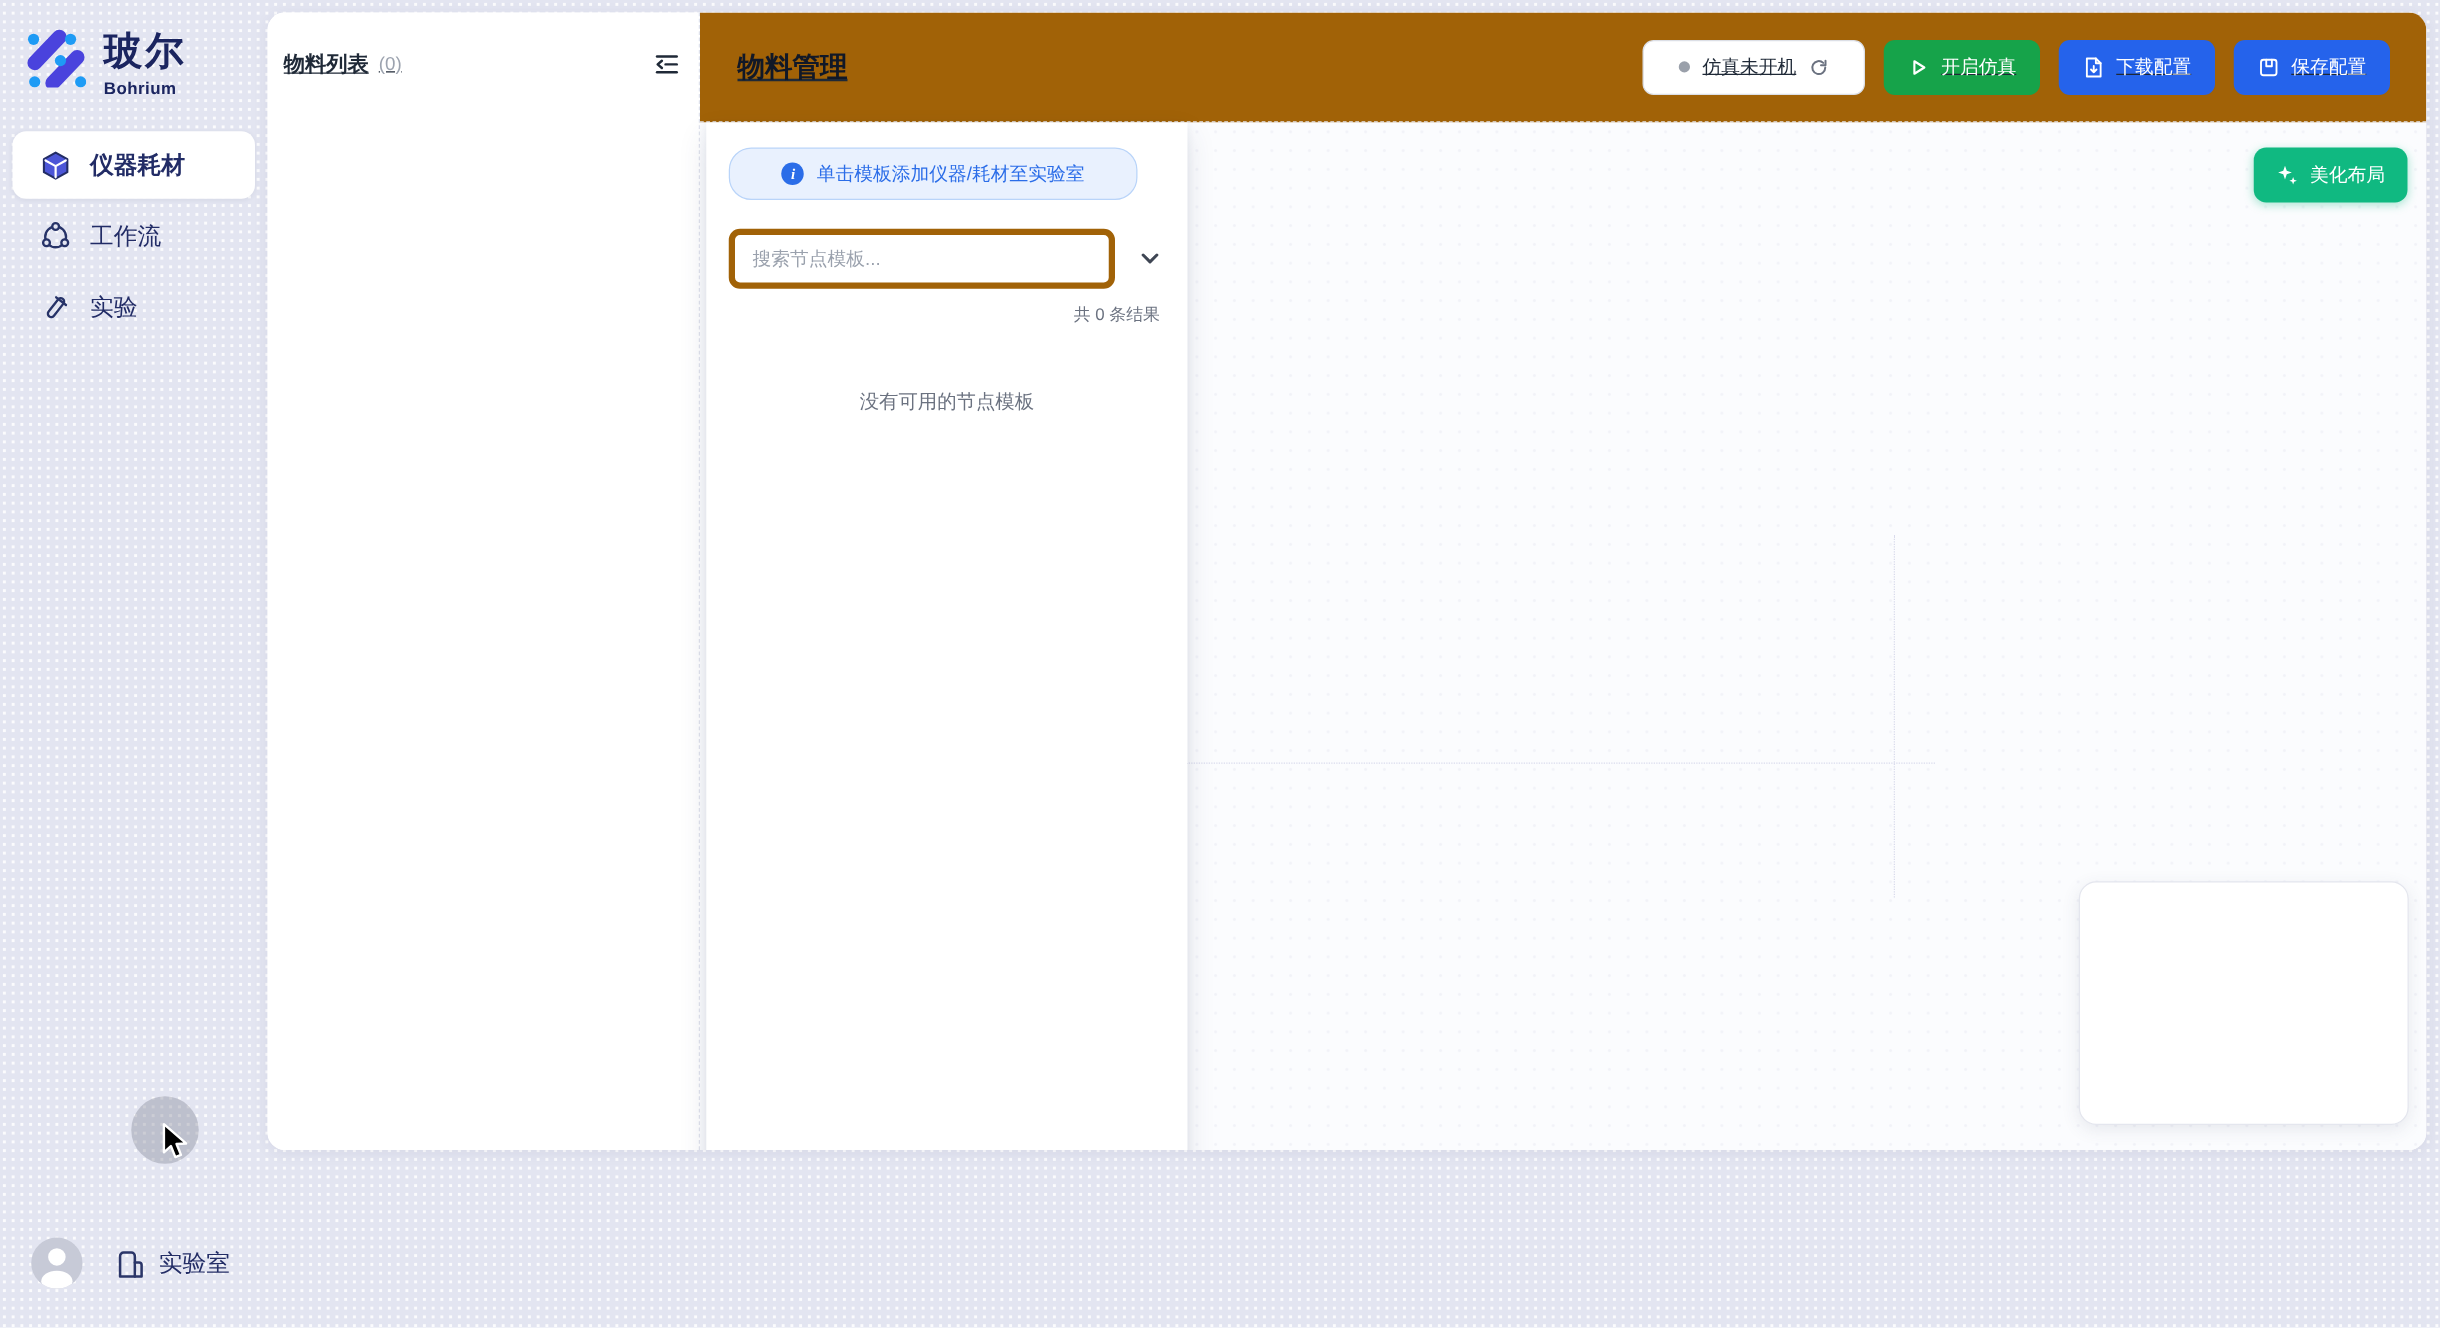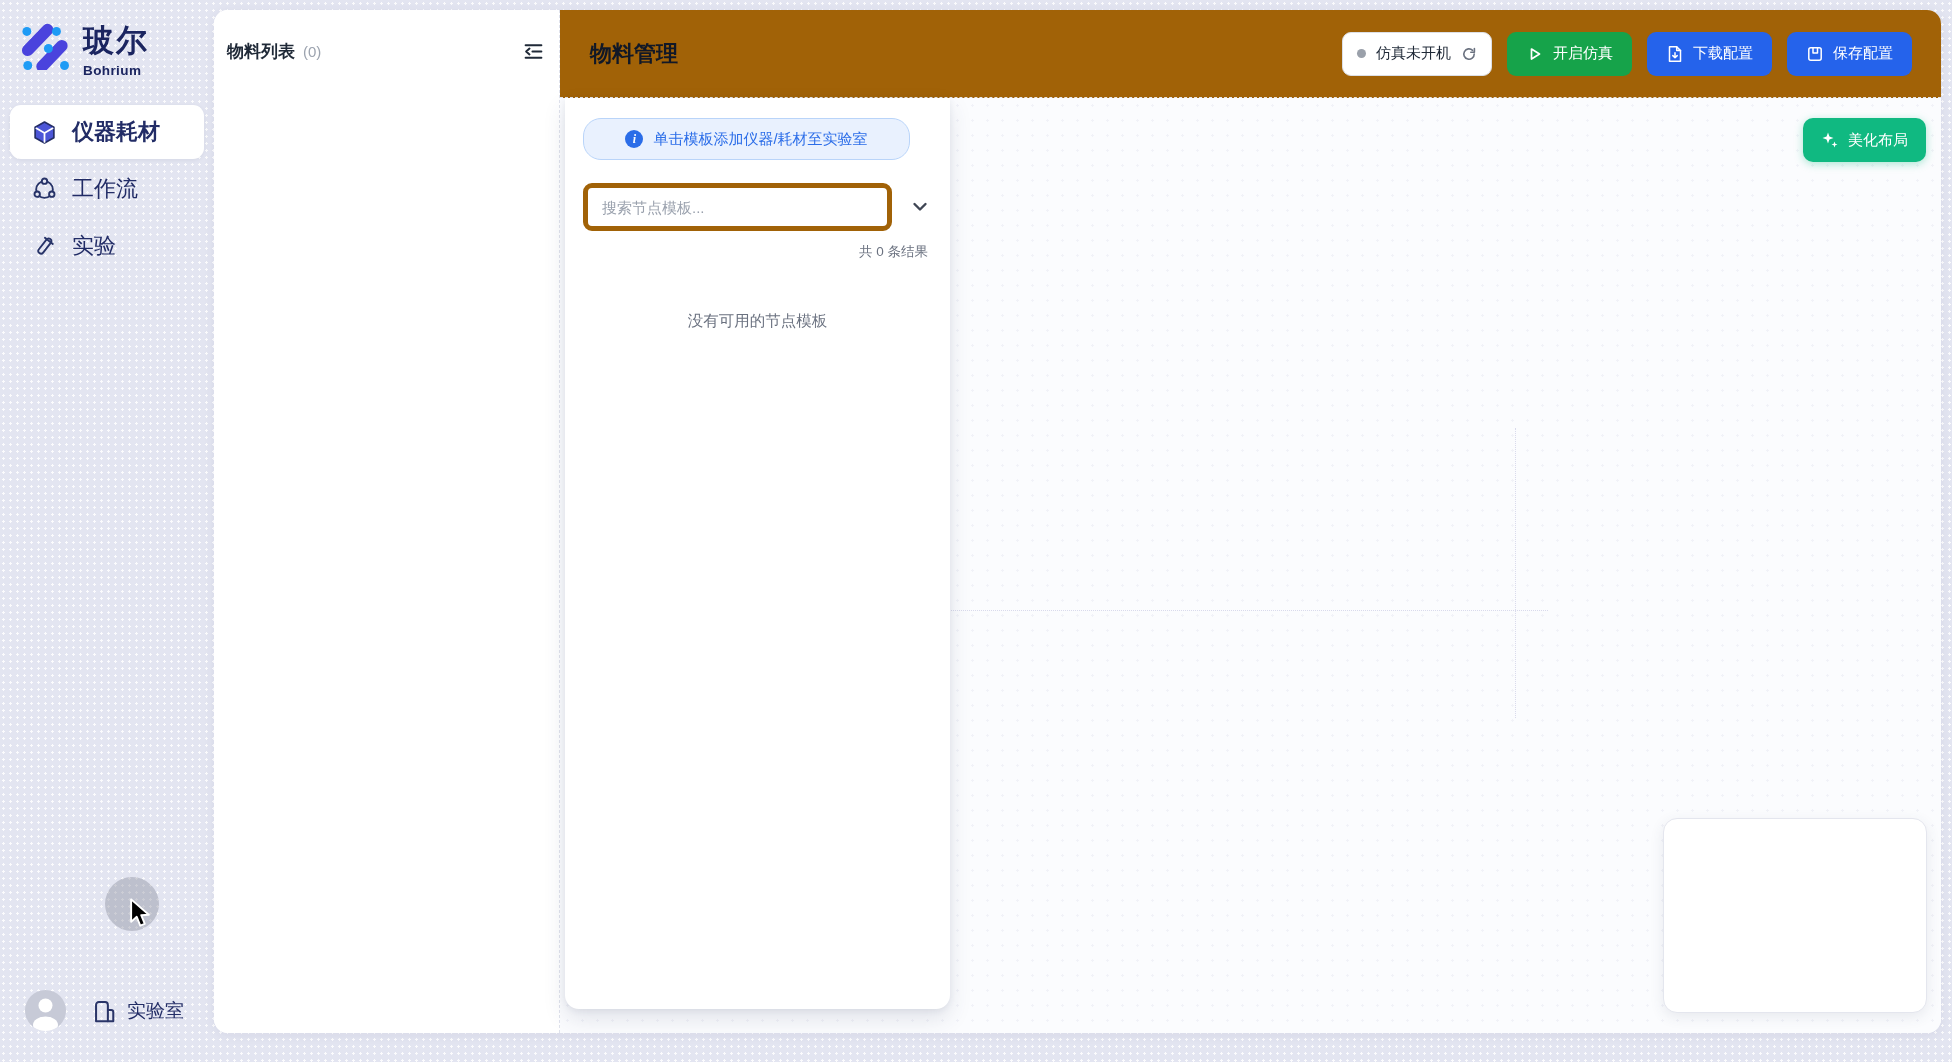--- a/index.html
+++ b/index.html
@@ -15,47 +15,48 @@
 
   
   .sidebar { position:absolute; left:0; top:0; width:214px; height:1062px; }
   .logo-row { position:absolute; left:17px; top:18px; display:flex; align-items:flex-start; gap:14px; }
   .logo-text { display:flex; flex-direction:column; margin-top:2px; }
   .logo-cn { font-size:31px; font-weight:bold; color:#1b2560; letter-spacing:2px; }
   .logo-en { font-size:13.5px; font-weight:bold; color:#1b2560; margin-top:1px; letter-spacing:.4px; }
   .menu { position:absolute; left:10px; right:10px; top:105px; display:flex; flex-direction:column; gap:3px; }
   .menu-item { height:54px; border-radius:11px; display:flex; align-items:center; padding-left:22px; gap:15px; cursor:pointer; }
   .menu-item.active { background:#ffffff; box-shadow:0 1px 4px rgba(40,50,90,.08); }
-  .menu-label { font-size:22px; color:#222c66; font-weight:600; }
+  .menu-label { font-size:19px; color:#222c66; font-weight:600; }
   .menu-item:not(.active) .menu-label { font-weight:500; }
   .sidebar-footer { position:absolute; left:25px; top:990px; display:flex; align-items:center; }
   .avatar { width:41px; height:41px; border-radius:50%; background:#c7cad7; overflow:hidden; flex-shrink:0; }
   .lab-row { display:flex; align-items:flex-end; gap:9px; margin-left:25px; }
   .lab-label { font-size:19px; color:#232d66; font-weight:500; }
 
   
   .content-card {
-    position:absolute; left:214px; top:10px; width:1727px; height:1023px;
+    position:absolute; left:214px; top:10px; width:1727px; height:910px;
     background:#ffffff; border-radius:14px; overflow:hidden; display:flex;
     box-shadow:0 2px 12px rgba(50,60,100,.07);
+    text-decoration:underline;
   }
 
   
   .list-panel { width:346px; flex-shrink:0; border-right:1px dashed #dfe2ec; background:#fff; position:relative; }
   .list-panel-header { display:flex; align-items:center; padding:30px 15px 0 13px; }
   .list-title { font-size:17px; font-weight:bold; color:#1f2937; }
   .list-count { font-size:15px; color:#9ca3af; margin-left:8px; }
   .collapse-btn { margin-left:auto; width:22px; height:22px; display:flex; align-items:center; justify-content:center; cursor:pointer; }
 
   
   .main-col { flex:1; display:flex; flex-direction:column; min-width:0; }
   .main-header { height:88px; flex-shrink:0; display:flex; align-items:center; padding:0 29px 0 30px; border-bottom:1px dashed #e3e5ec; background:#a16207; }
   .page-title { font-size:22px; font-weight:bold; color:#111827; }
   .header-actions { margin-left:auto; display:flex; align-items:center; gap:15px; }
-  .status-pill { height:44px; display:flex; align-items:center; gap:10px; padding:0 14px; border:1px solid #dcdfe6; border-radius:9px; background:#fff; cursor:pointer; }
+  .status-pill { height:44px; display:flex; align-items:center; gap:10px; padding:0 28px; border:1px solid #dcdfe6; border-radius:9px; background:#fff; cursor:pointer; }
   .status-dot { width:9px; height:9px; border-radius:50%; background:#9aa0aa; }
   .status-label { font-size:15px; color:#1f2937; font-weight:500; }
   .btn { height:44px; display:flex; align-items:center; gap:9px; padding:0 19px; border:none; border-radius:9px; color:#fff; font-size:15px; font-weight:500; cursor:pointer; font-family:inherit; }
   .btn-green { background:#16a34a; }
   .btn-blue { background:#2563eb; }
 
   
   .canvas {
     flex:1; position:relative; min-width:0;
     background-color:#fbfcfe;

